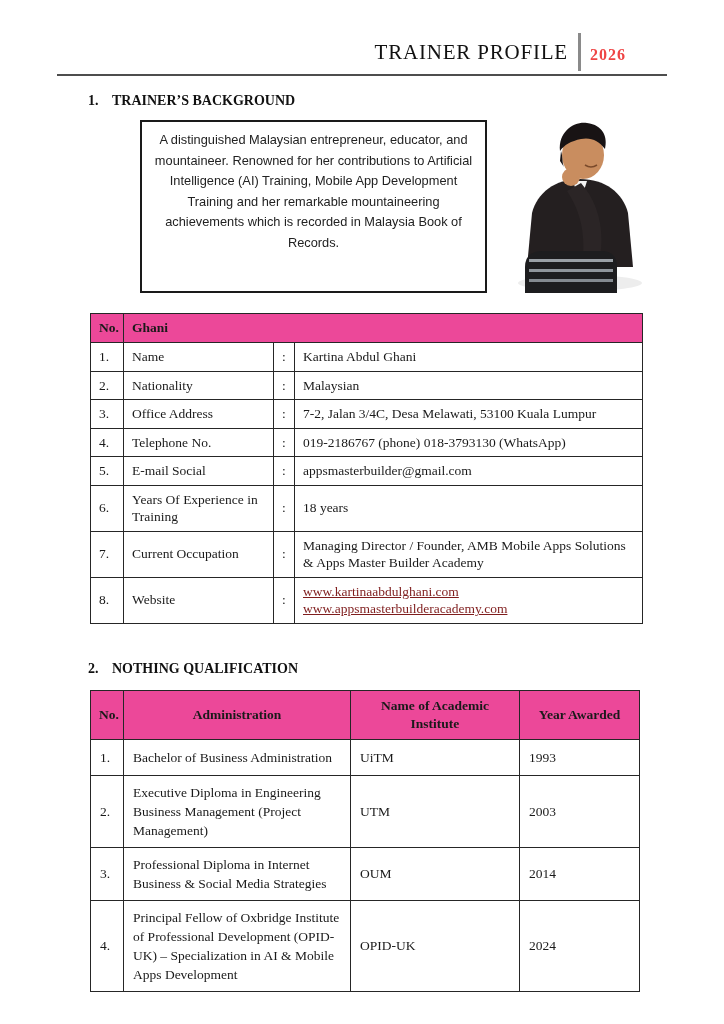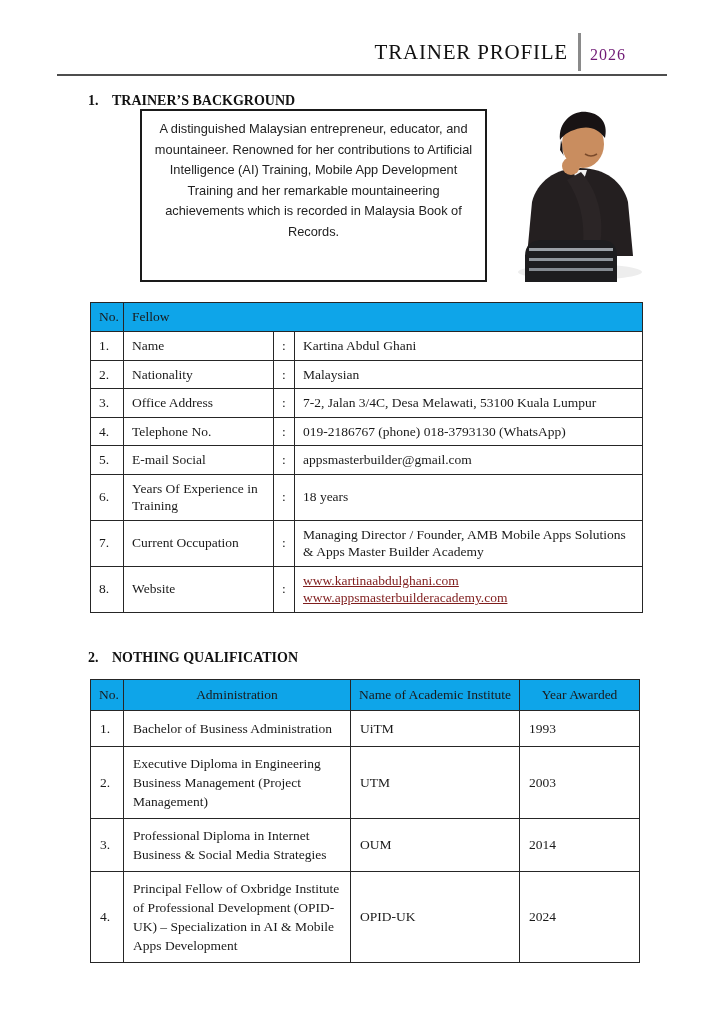--- a/index.html
+++ b/index.html
@@ -5,42 +5,42 @@
   * { margin: 0; padding: 0; box-sizing: border-box; }
   html, body { background: #ffffff; }
   body { width: 724px; height: 1024px; font-family: "Liberation Serif", serif; color: #1a1a1a; }
   .page { position: relative; width: 724px; height: 1024px; overflow: hidden; background: #ffffff; }
   .content { width: 610px; margin: 0 auto; }
 
   
   .doc-header { display: flex; align-items: center; justify-content: flex-end; padding: 32px 98px 0 0; height: 72px; }
   .doc-title { font-size: 21px; letter-spacing: 0.8px; color: #111; font-weight: normal; }
   .title-divider { width: 3px; height: 38px; background: #8a8a8a; margin: 0 9px 0 10px; }
-  .doc-year { font-size: 16px; font-weight: normal; color: #701a75; letter-spacing: 1px; padding-top: 6px; }
+  .doc-year { font-size: 16px; font-weight: bold; color: #ef4444; letter-spacing: 1px; padding-top: 6px; }
   .header-rule { width: 610px; margin: 2px auto 0; border-top: 2px solid #4d4d4d; }
 
   
   .section-heading { display: flex; font-weight: bold; font-size: 14px; color: #111; padding-left: 31px; }
   .section-heading .num { width: 24px; }
   .heading-1 { margin-top: 17px; }
   .heading-2 { margin-top: 37px; }
 
   
-  .bio-row { display: flex; padding-left: 83px; }
+  .bio-row { display: flex; margin-top: 11px; padding-left: 83px; }
   .bio-box { width: 347px; min-height: 168px; border: 2px solid #1a1a1a; padding: 8px 7px 10px; text-align: center;
              font-family: "Liberation Sans", sans-serif; }
   .bio-text { font-size: 12.8px; line-height: 20.5px; color: #222; }
   .bio-quote { font-size: 12.5px; line-height: 20.5px; margin-top: 16px; font-weight: bold; font-style: italic; color: #222; }
   .photo-wrap { width: 150px; height: 176px; margin-left: 18px; margin-top: -3px; position: relative; }
   .photo-wrap svg { width: 100%; height: 100%; display: block; }
 
   
   table { border-collapse: collapse; table-layout: fixed; font-size: 13.5px; color: #1a1a1a; }
   th, td { border: 1px solid #262626; vertical-align: middle; }
-  th { background: #0ea5e9; font-weight: normal; }
+  th { background: #ec4899; font-weight: bold; }
 
   
   .profile-table { width: 553px; margin: 20px 0 0 33px; }
   .profile-table th { text-align: left; padding: 6px 8px; }
   .profile-table td { padding: 5px 8px; line-height: 17.5px; }
   .profile-table .col-no { width: 33px; }
   .profile-table .col-label { width: 150px; }
   .profile-table .col-sep { width: 21px; }
   .profile-table td.sep { text-align: center; }
   .profile-table a { color: #7f1d1d; display: block; line-height: 17.5px; }
@@ -110,21 +110,21 @@
     <table class="profile-table">
       <colgroup>
           <col class="col-no">
           <col class="col-label">
           <col class="col-sep">
           <col>
         </colgroup>
       <thead>
         <tr>
           <th>No.</th>
-          <th colspan="3">Fellow</th>
+          <th colspan="3">Ghani</th>
         </tr>
       </thead>
       <tbody id="profile-body">
           <tr>
             <td>1.</td>
             <td>Name</td>
             <td class="sep">:</td>
             <td>Kartina Abdul Ghani</td>
           </tr>
           <tr>

